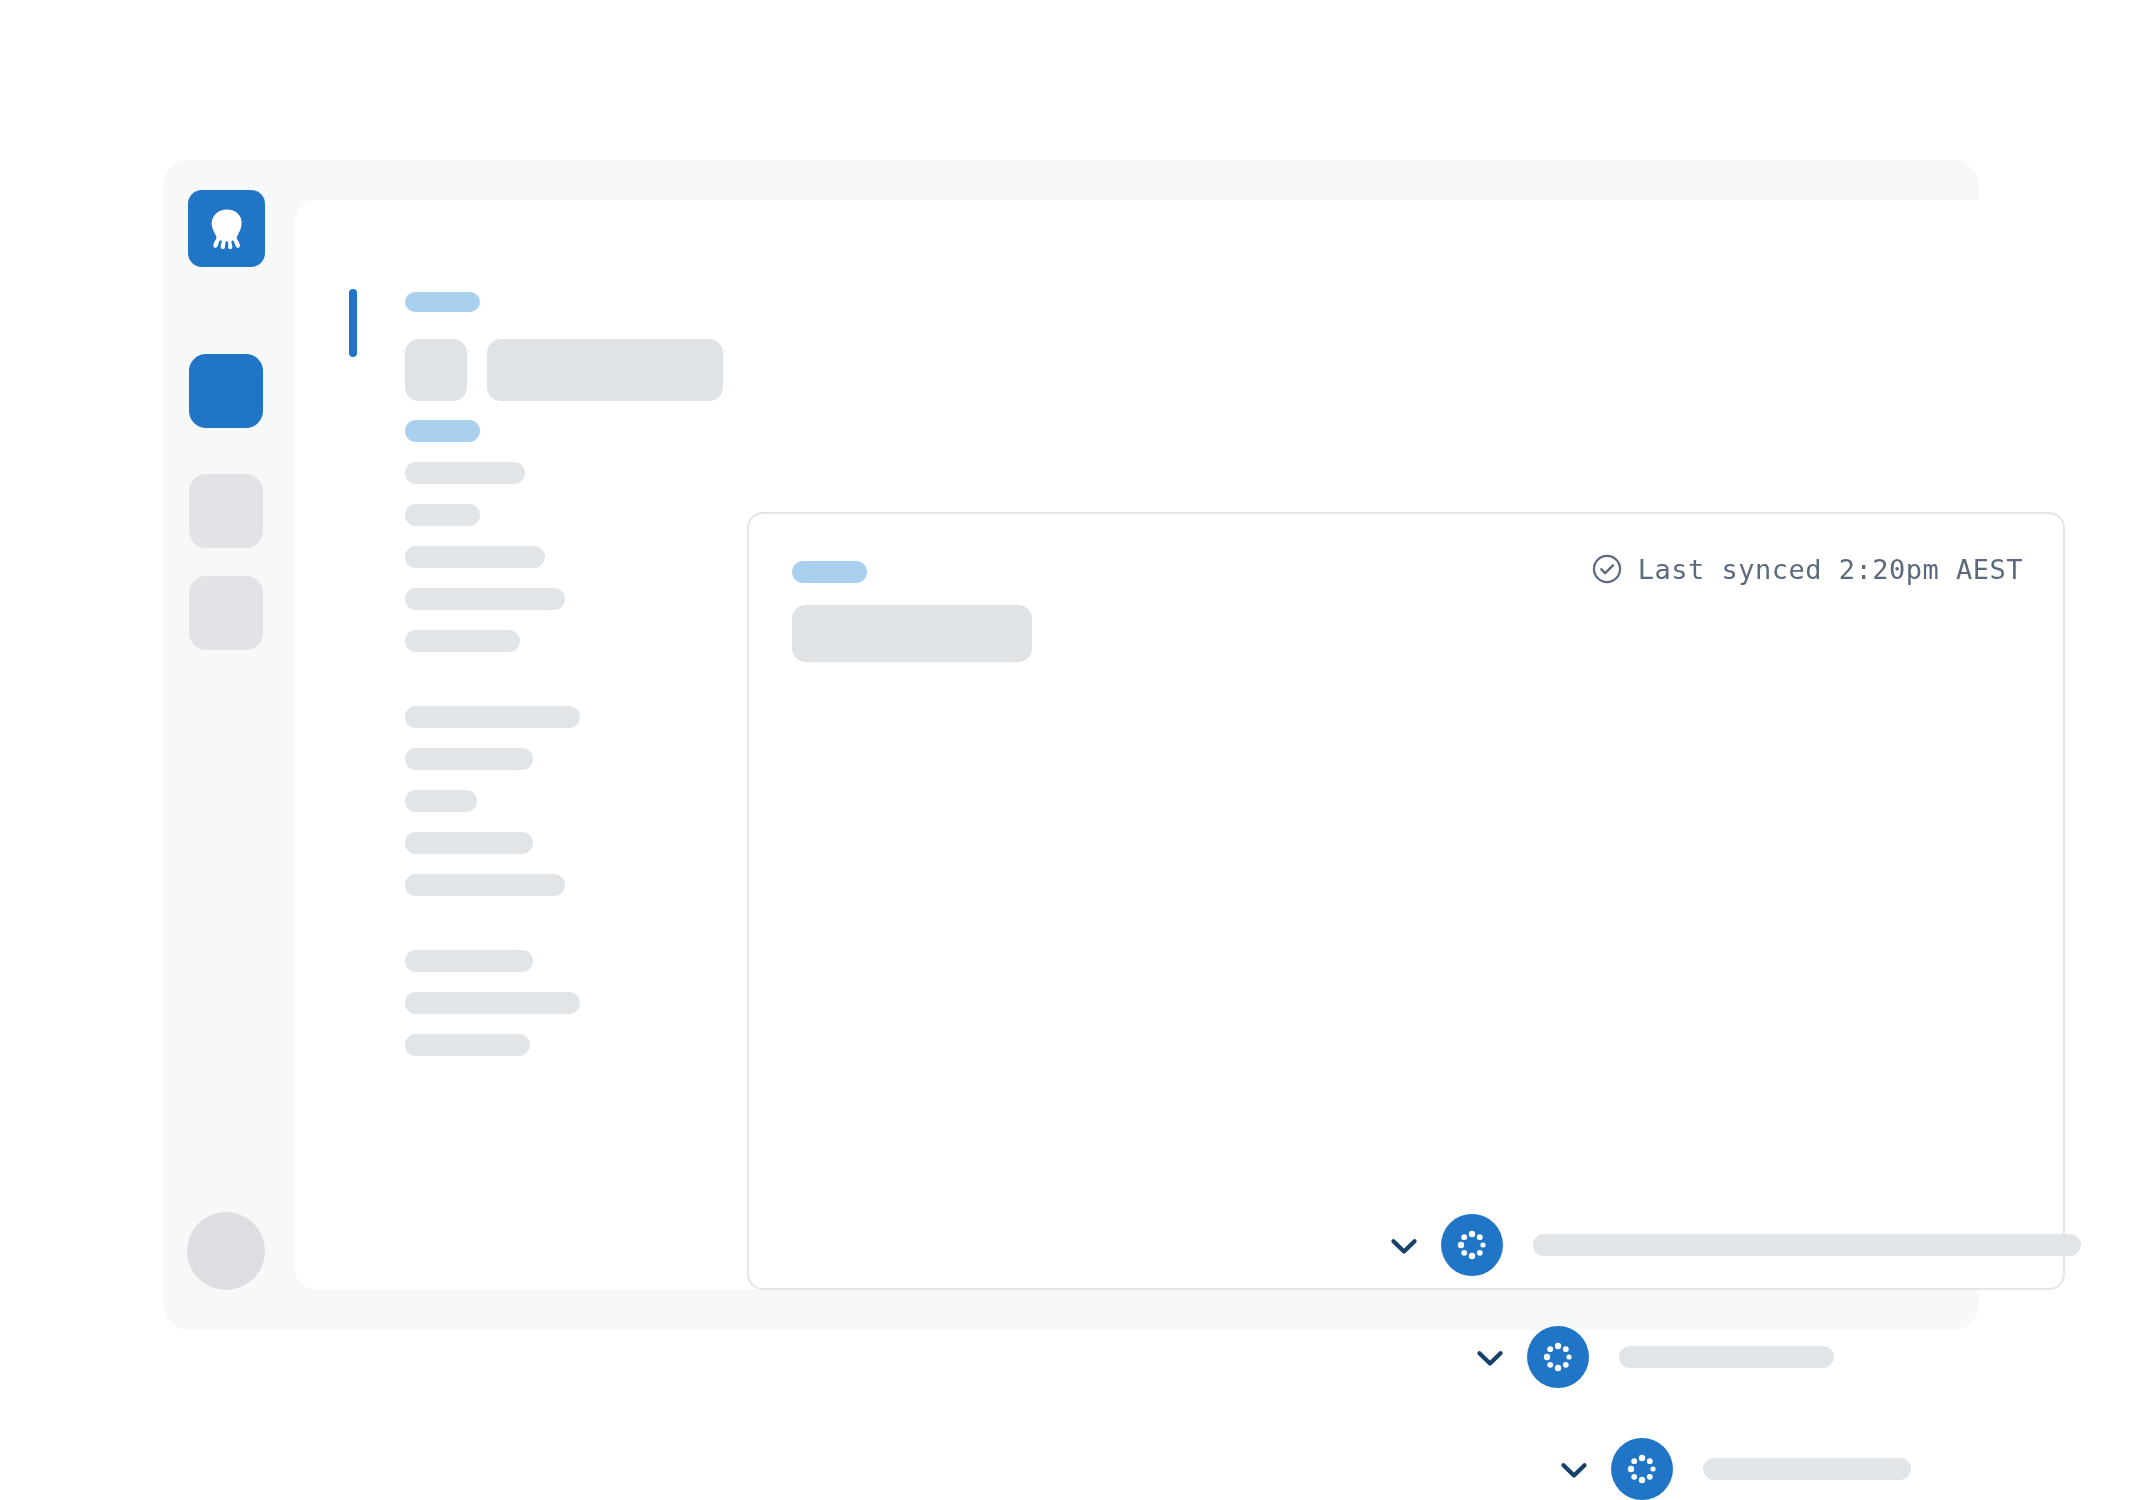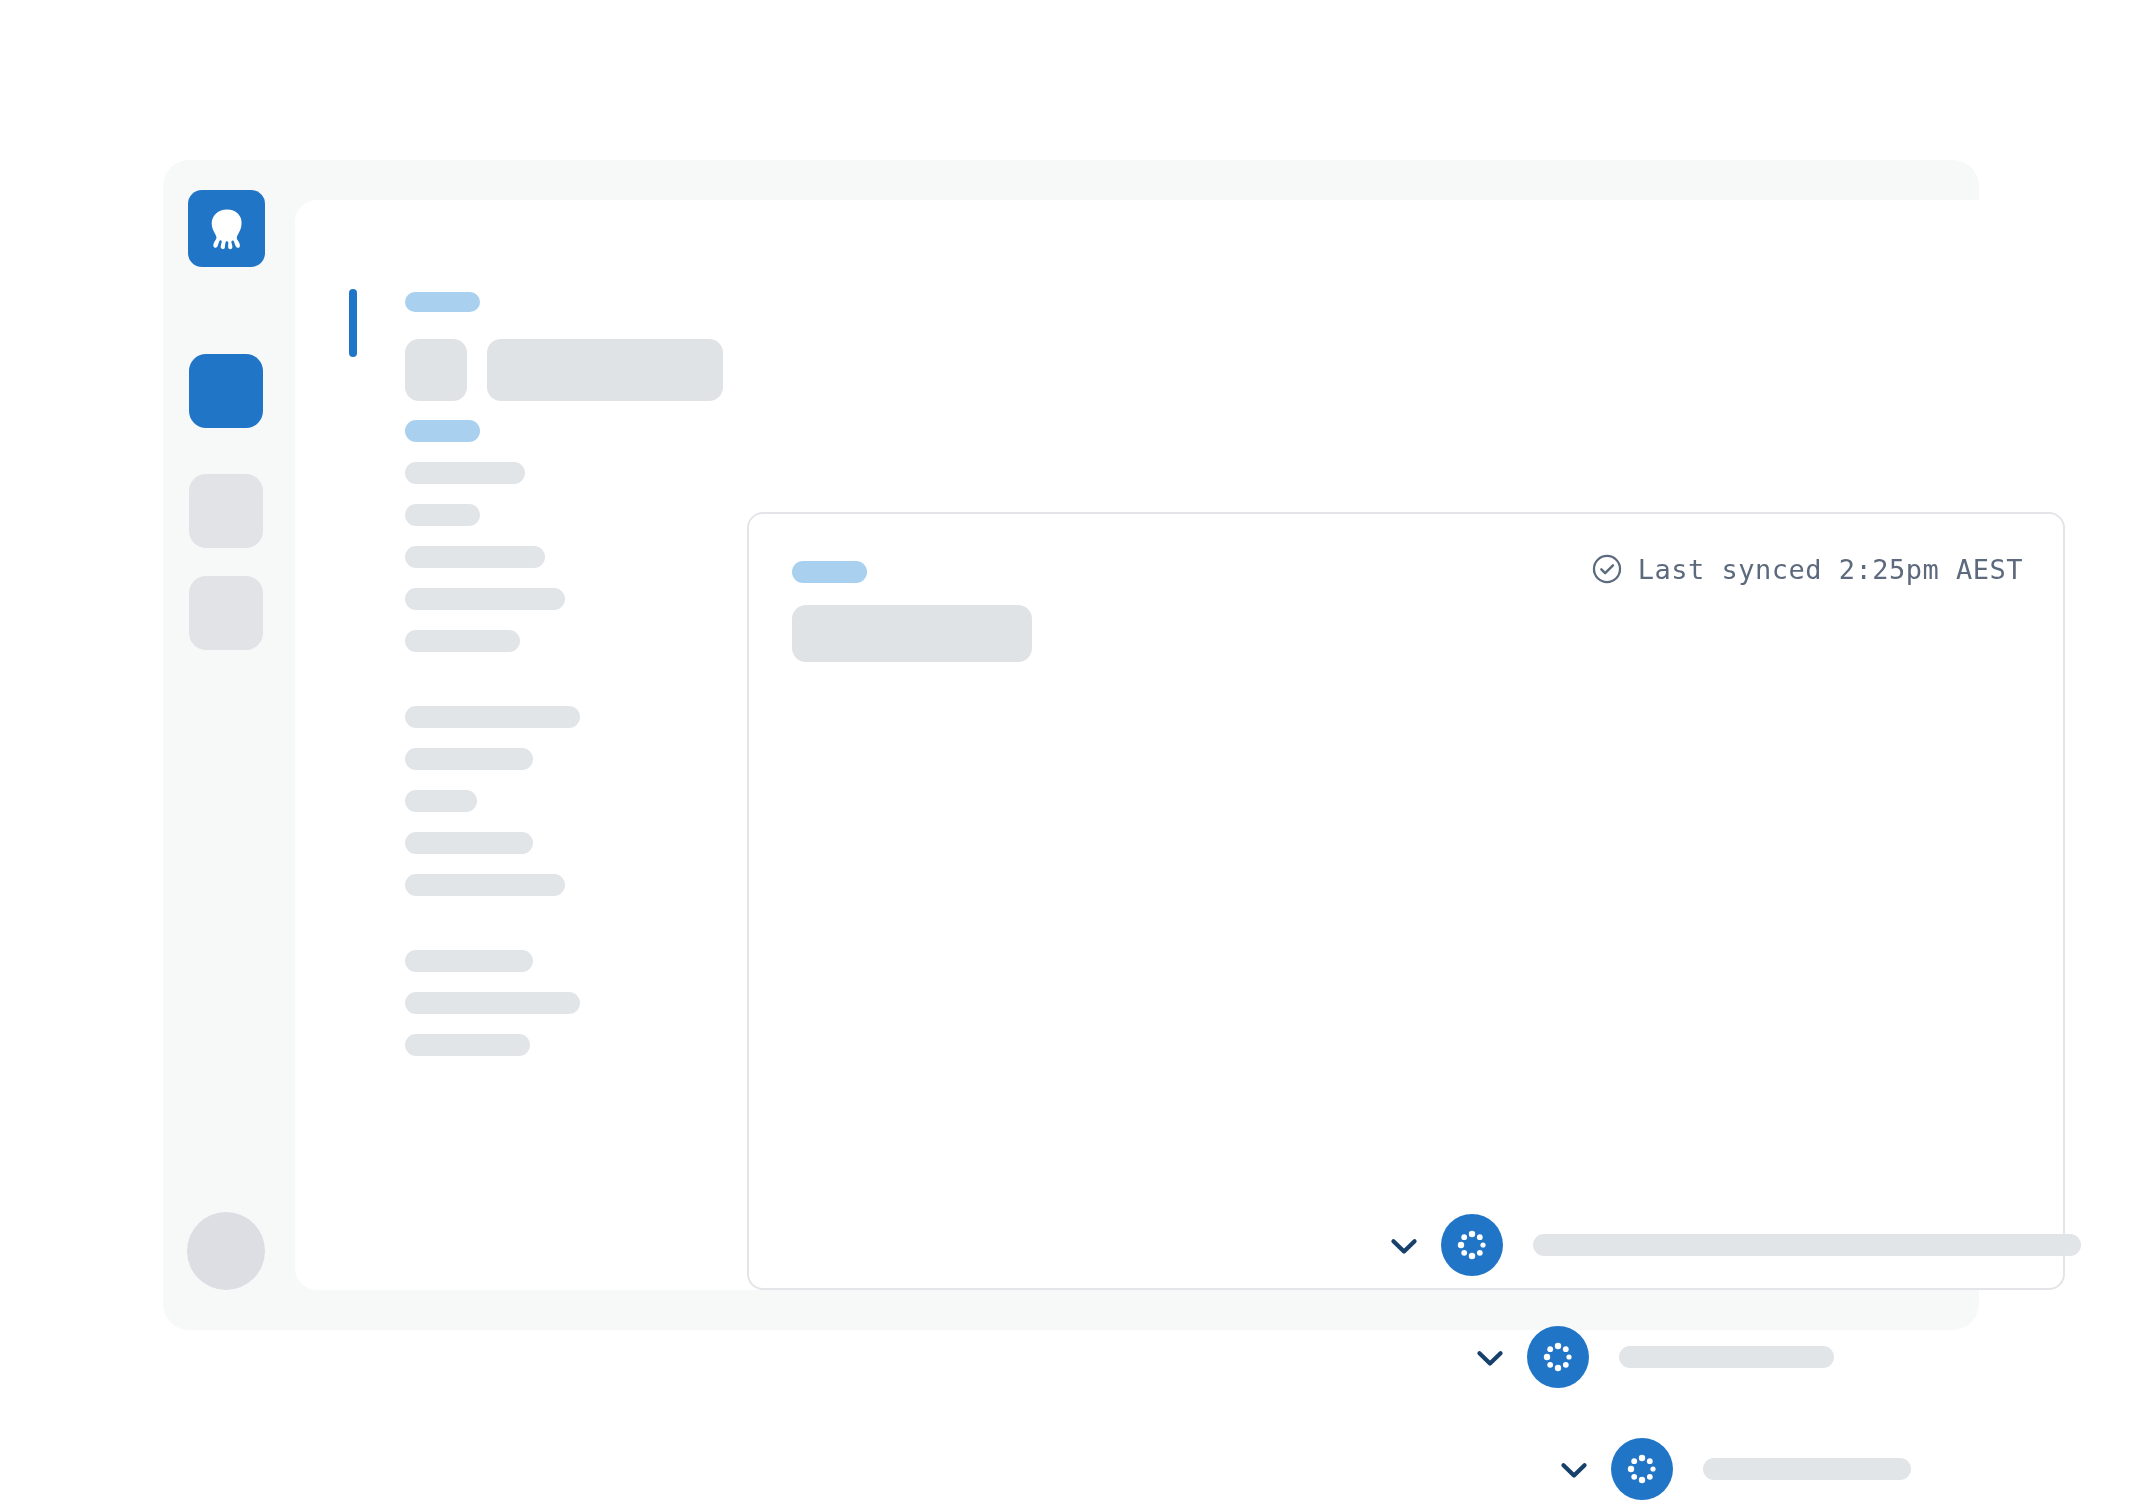--- a/index.html
+++ b/index.html
@@ -281,21 +281,21 @@
         <div class="sk-blue card-pill"></div>
         <div class="sk-box card-box"></div>
 
         <div class="sync-status">
           <span>
             <svg width="34" height="34" viewBox="0 0 24 24" fill="none" aria-hidden="true">
               <circle cx="12" cy="12" r="9.2" stroke="#5d6a7d" stroke-width="1.6"></circle>
               <path d="M8 12.2l2.7 2.7L16.2 9.4" stroke="#5d6a7d" stroke-width="1.7" stroke-linecap="round" stroke-linejoin="round"></path>
             </svg>
           </span>
-          <span>Last synced 2:25pm AEST</span>
+          <span>Last synced 2:20pm AEST</span>
         </div>
 
         <div class="tree">
 
           <div class="tree-row row-1">
             <span class="chev">
               <svg width="46" height="46" viewBox="0 0 24 24" fill="none" aria-hidden="true">
                 <path d="M6.5 10l5.5 5.4L17.5 10" stroke="#17406b" stroke-width="2.2" stroke-linecap="round" stroke-linejoin="round"></path>
               </svg>
             </span>

